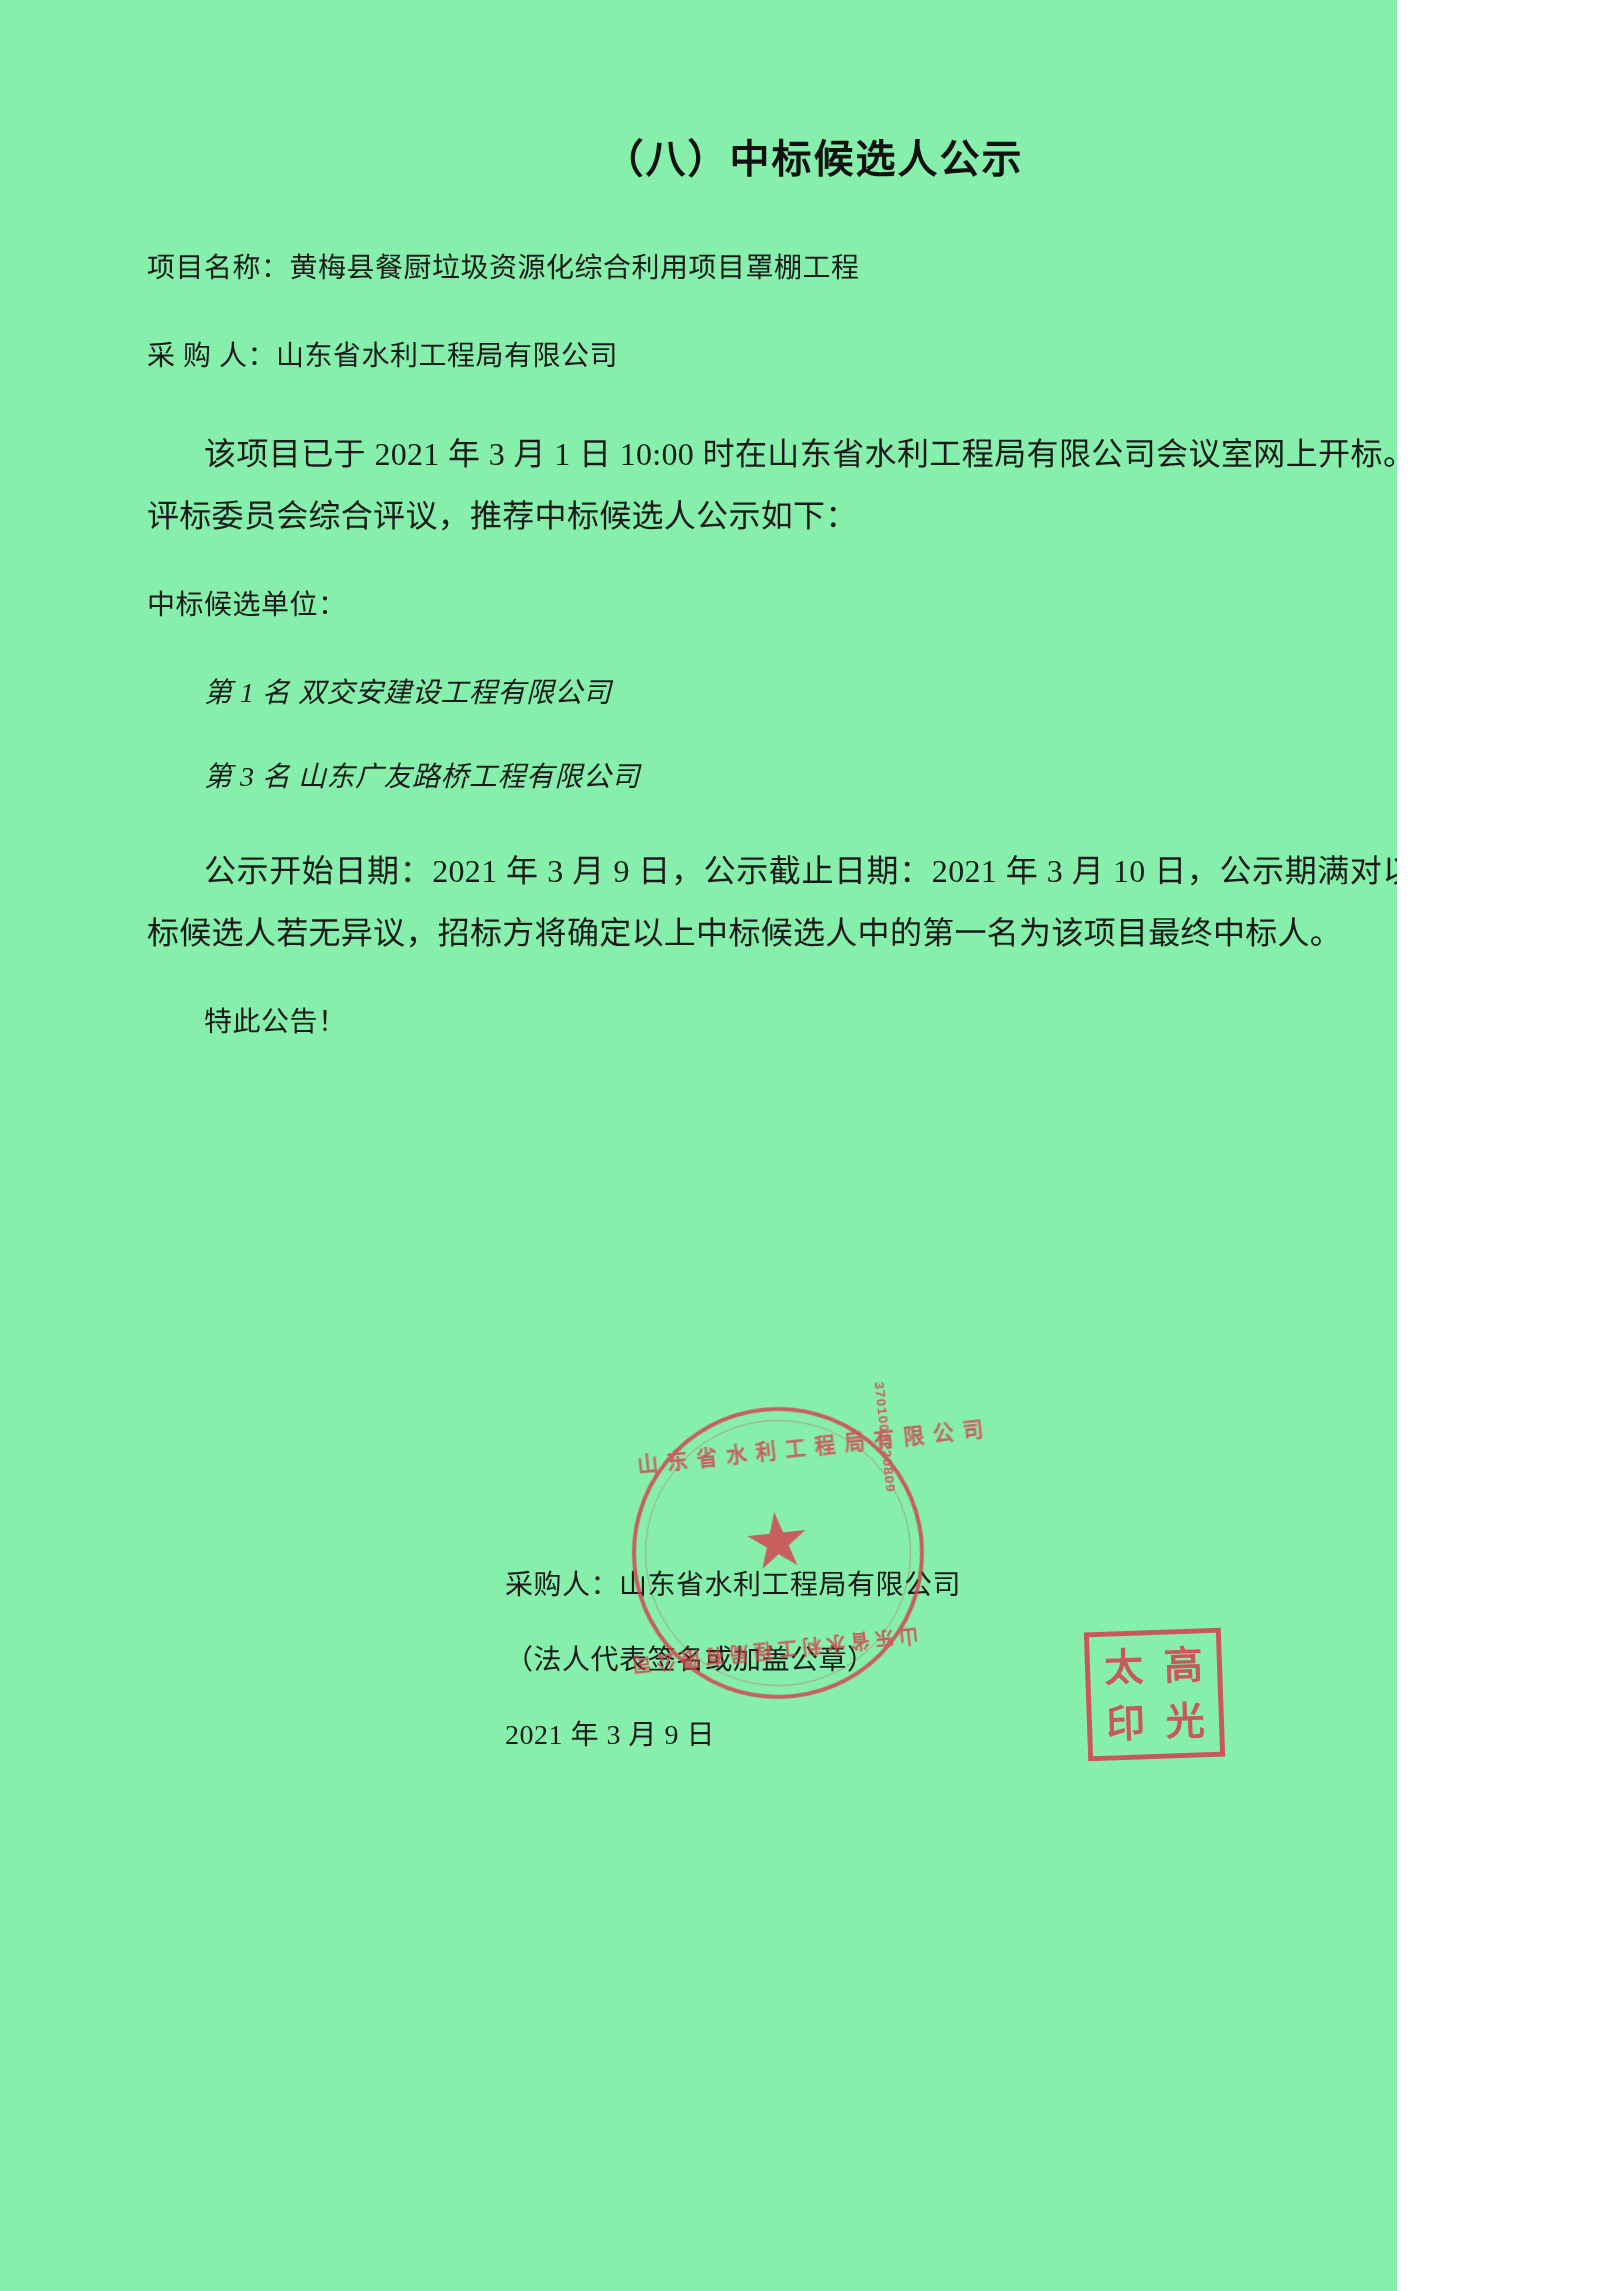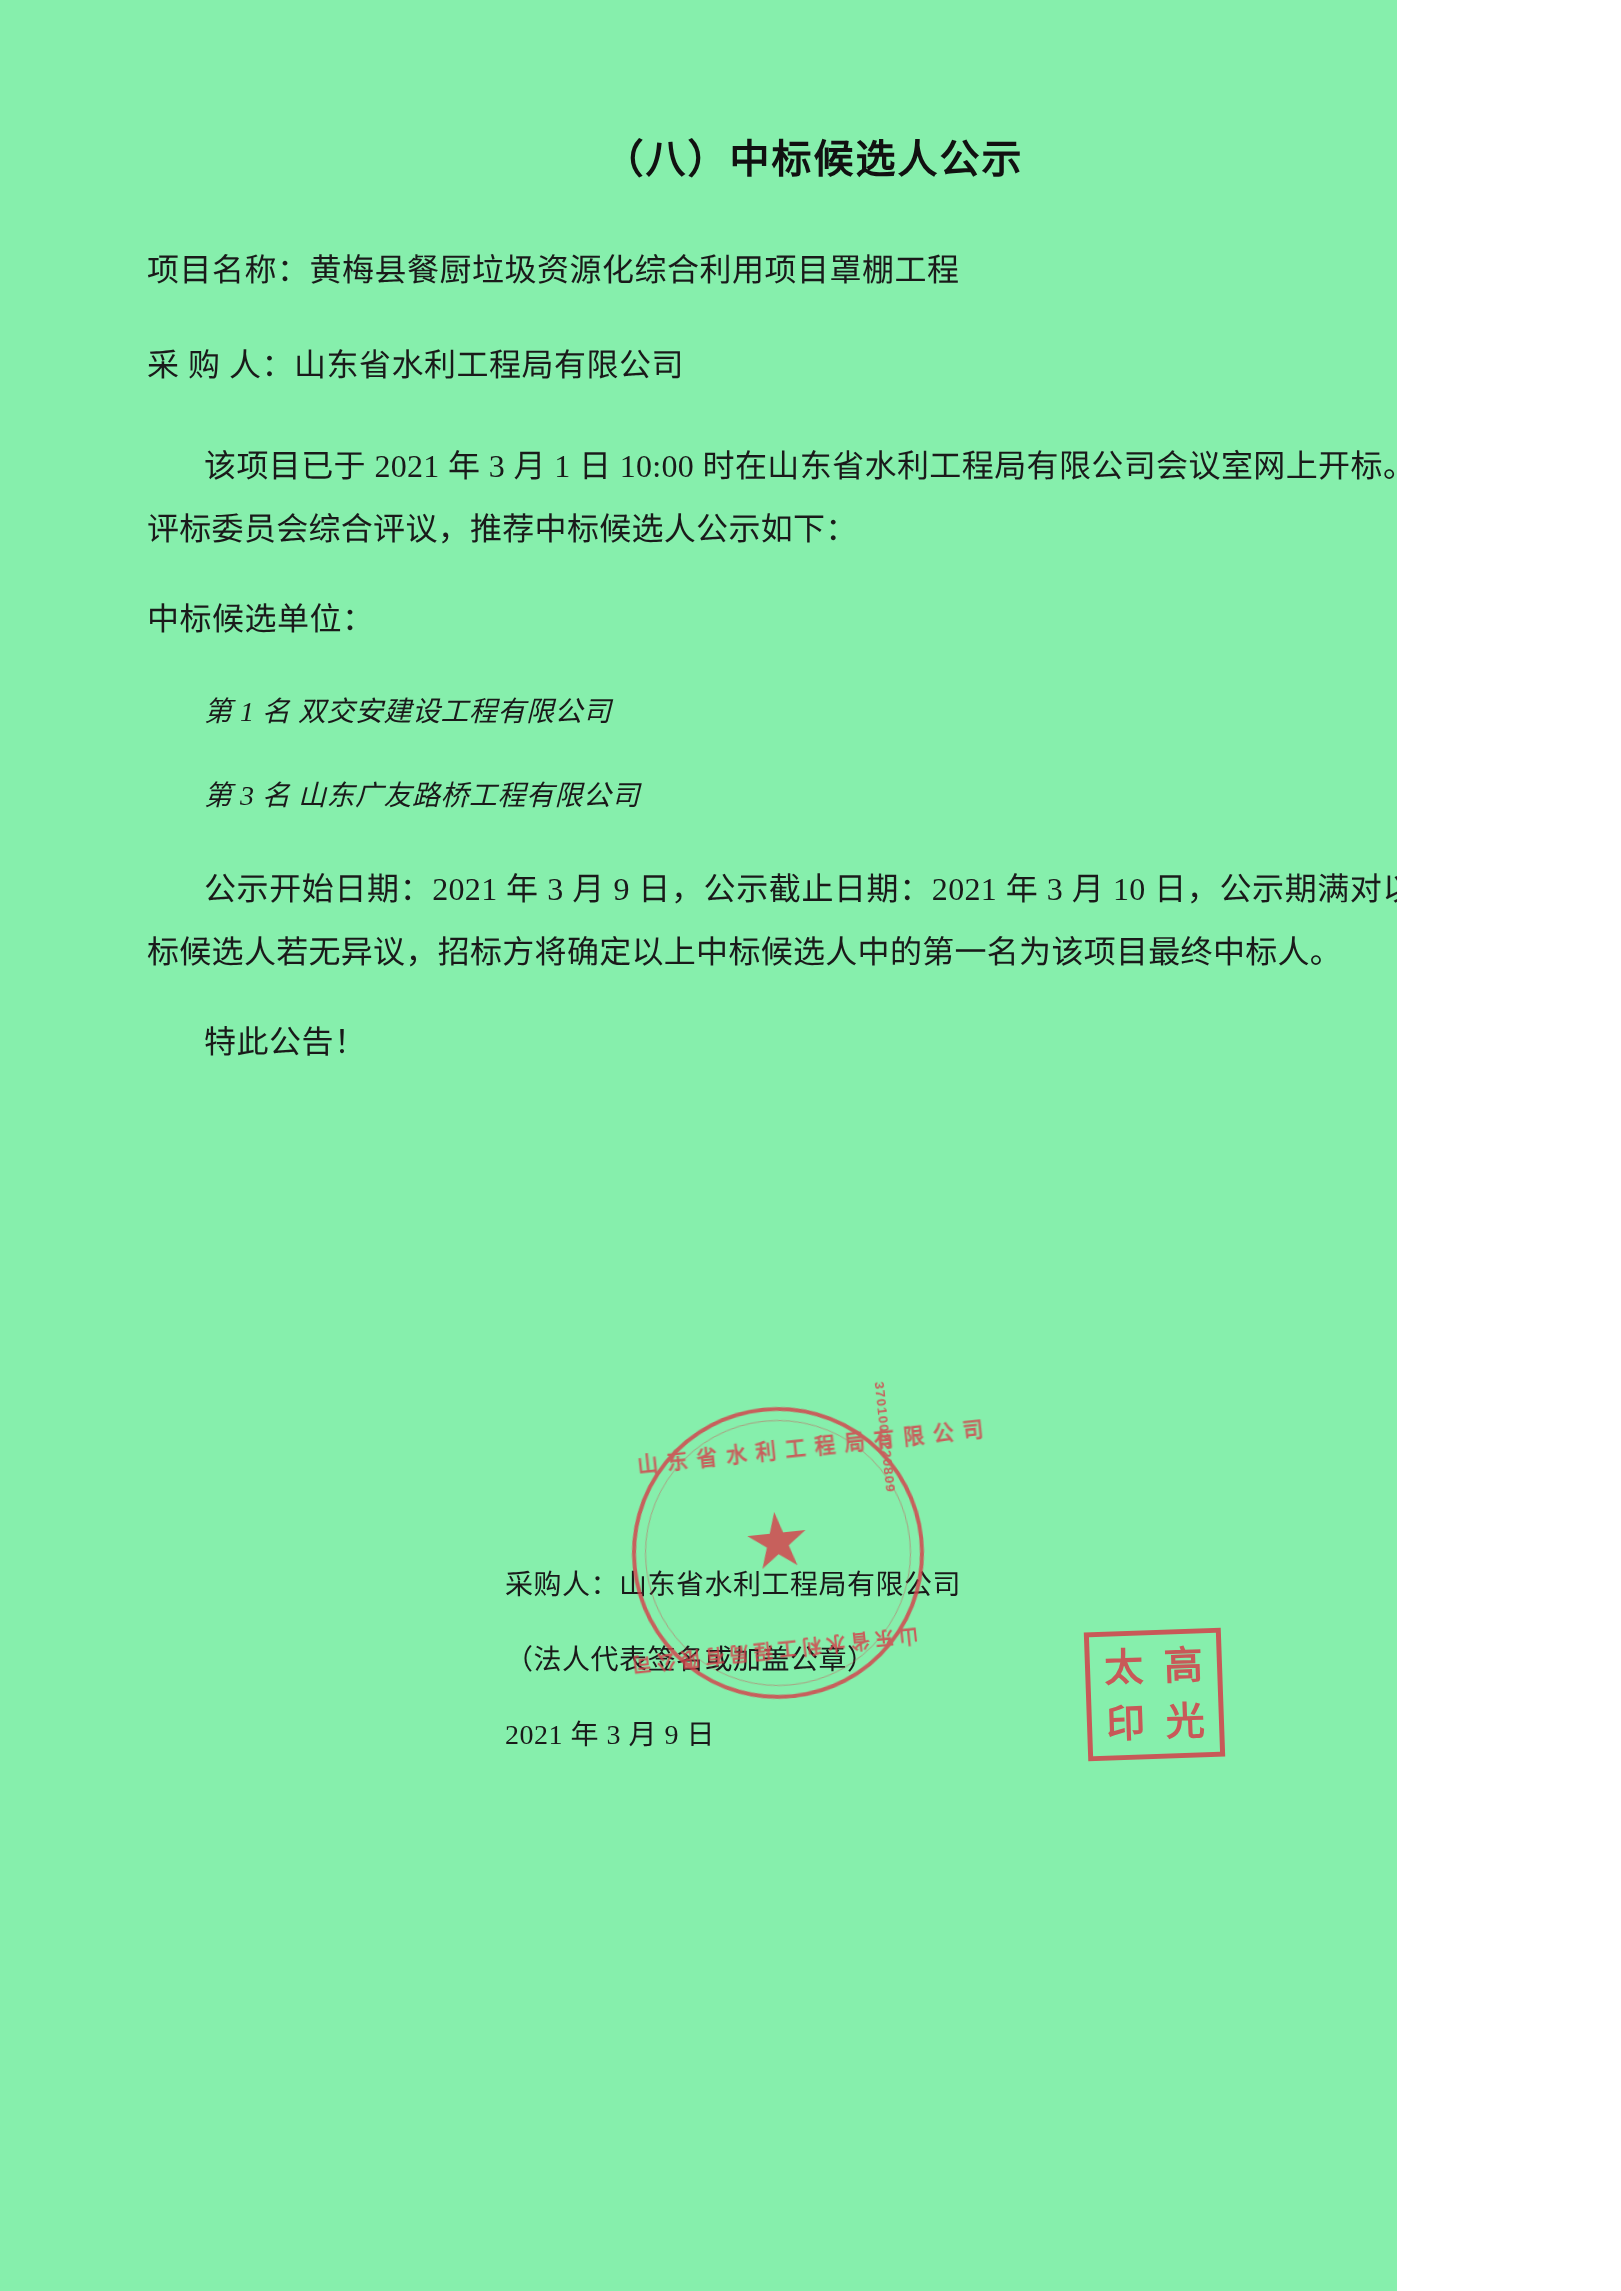--- a/index.html
+++ b/index.html
@@ -25,21 +25,21 @@
   .doc-title {
     text-align: center;
     font-family: "Liberation Sans", "DejaVu Sans", sans-serif;
     font-weight: bold;
     font-size: 40px;
     letter-spacing: 2px;
     margin: 0 0 61px 0;
     color: #111;
   }
   .line {
-    font-size: 32px;
+    font-size: 28px;
     line-height: 1.55;
     margin: 0 0 45px 0;
     letter-spacing: 0.5px;
   }
   .para {
     font-size: 32px;
     line-height: 1.95;
     margin: 0 0 35px 0;
     text-indent: 57px;
     text-align: justify;

